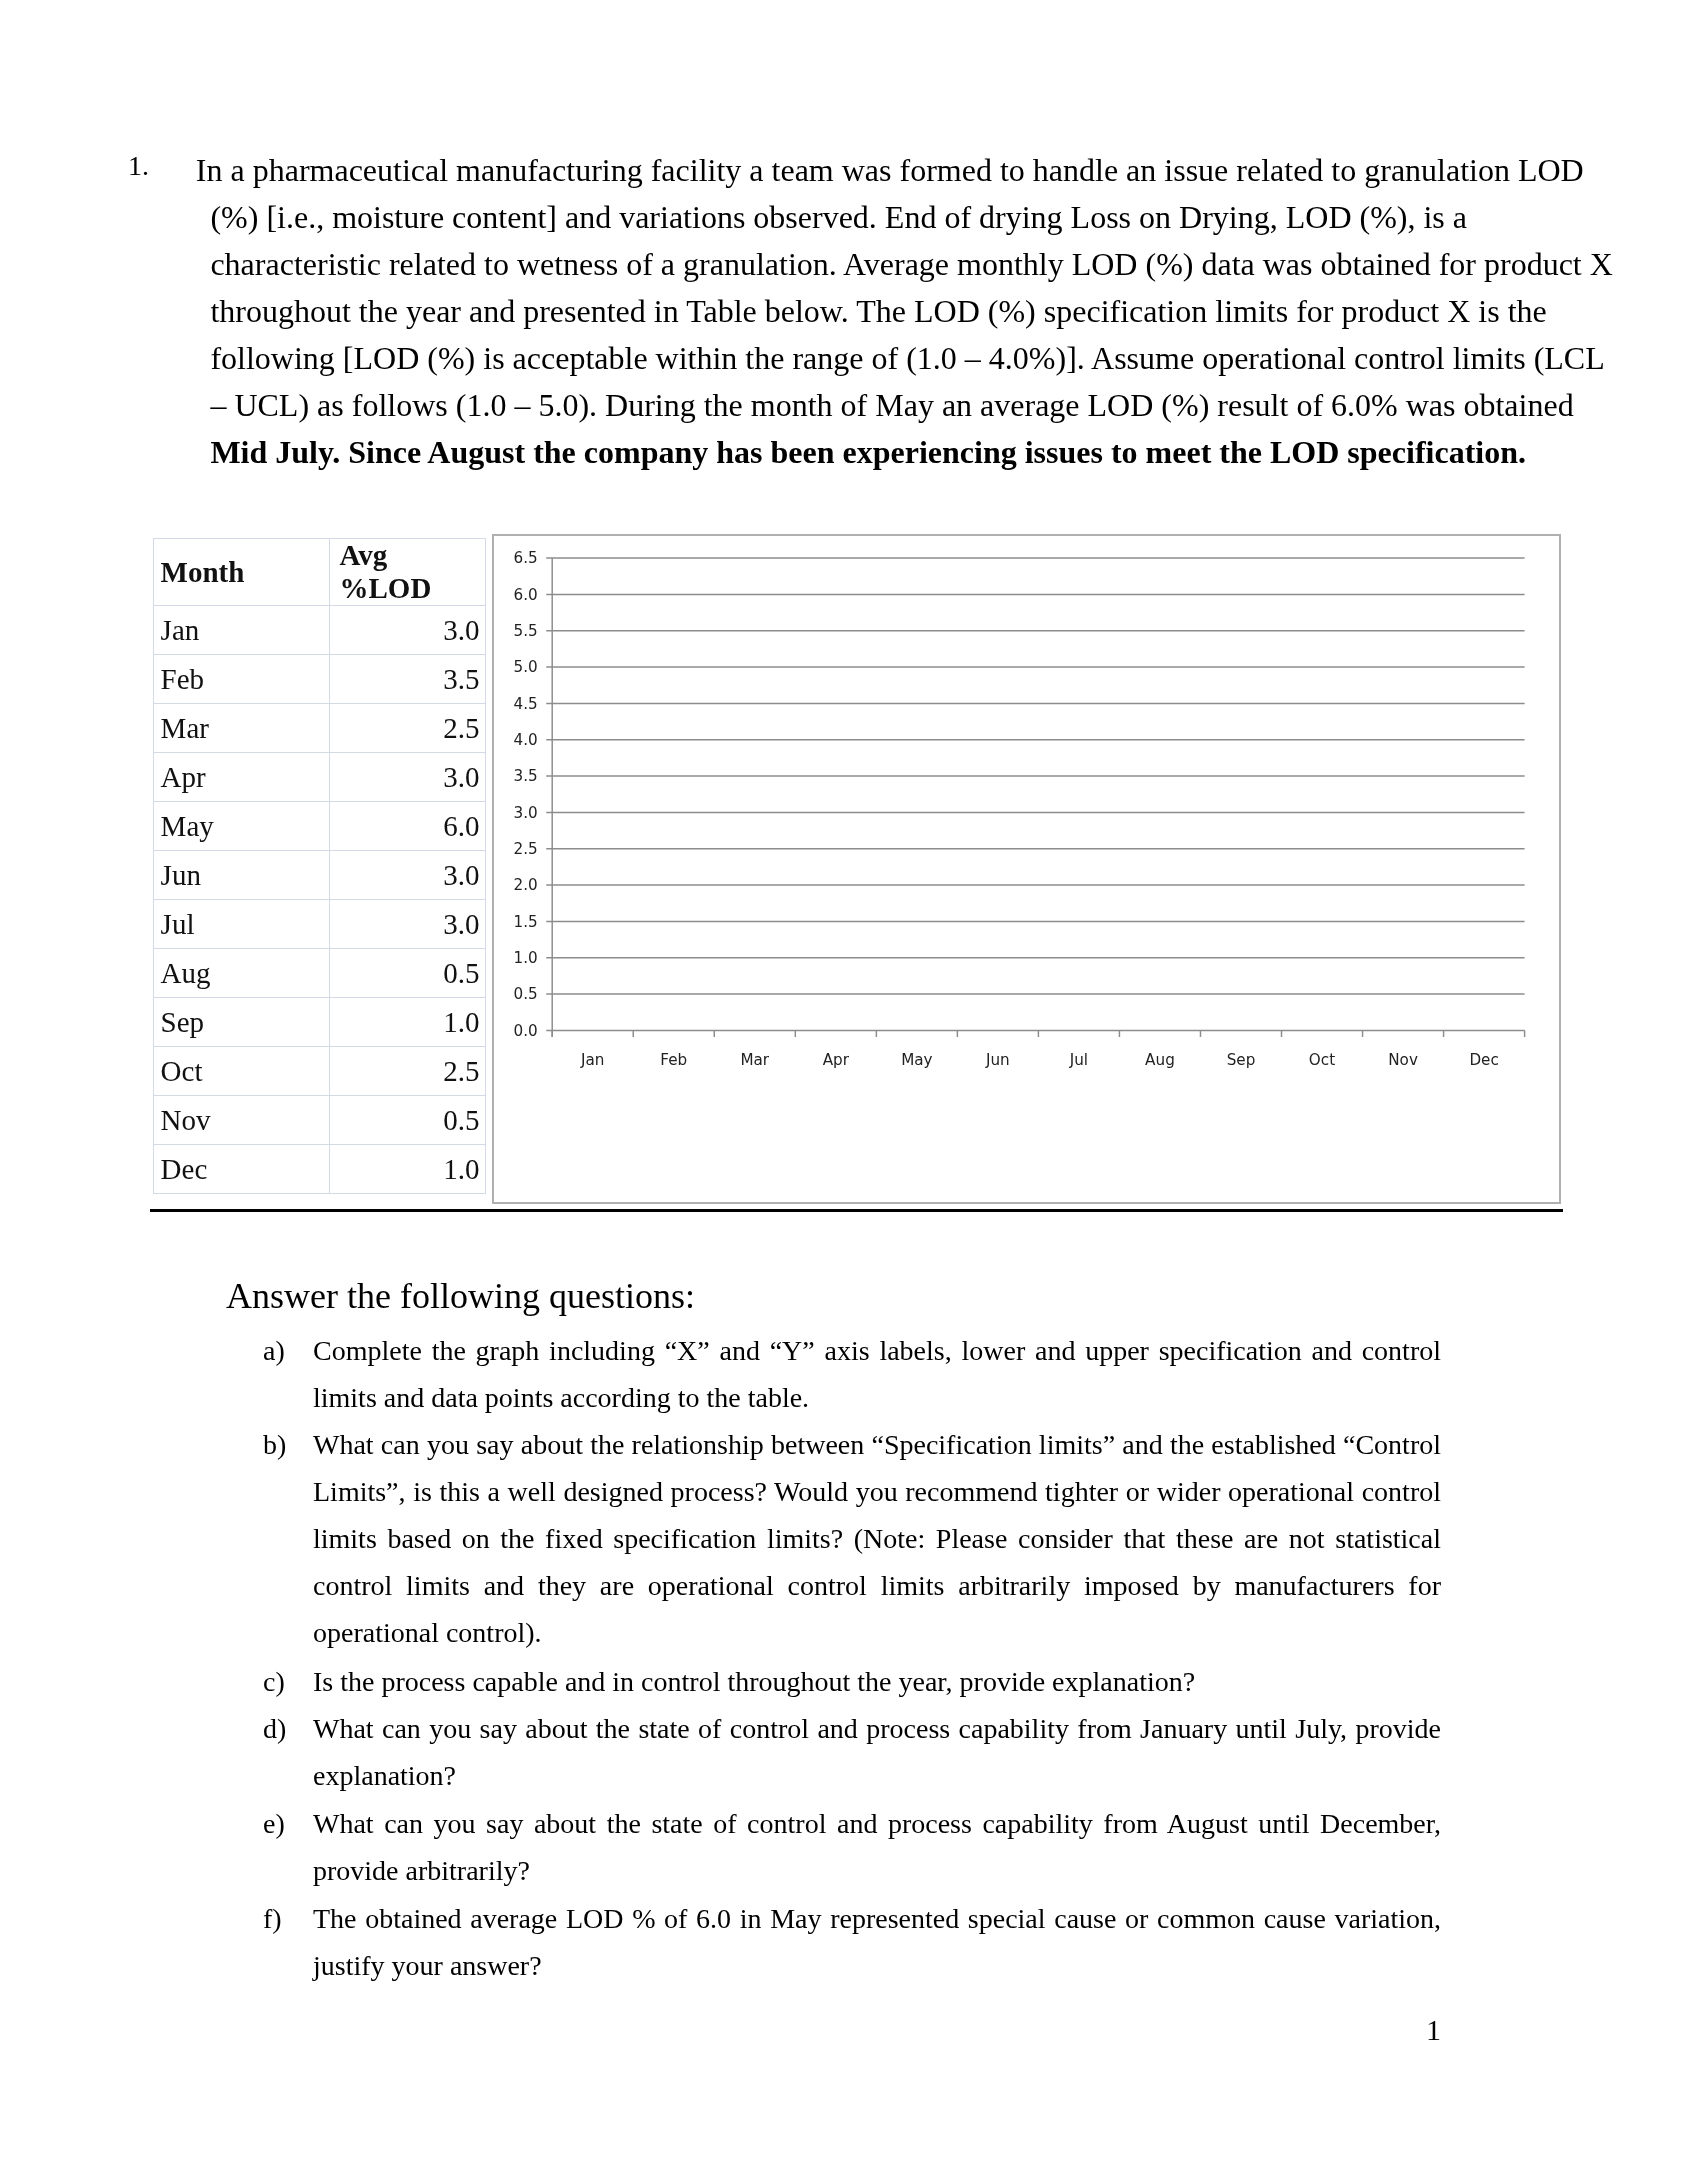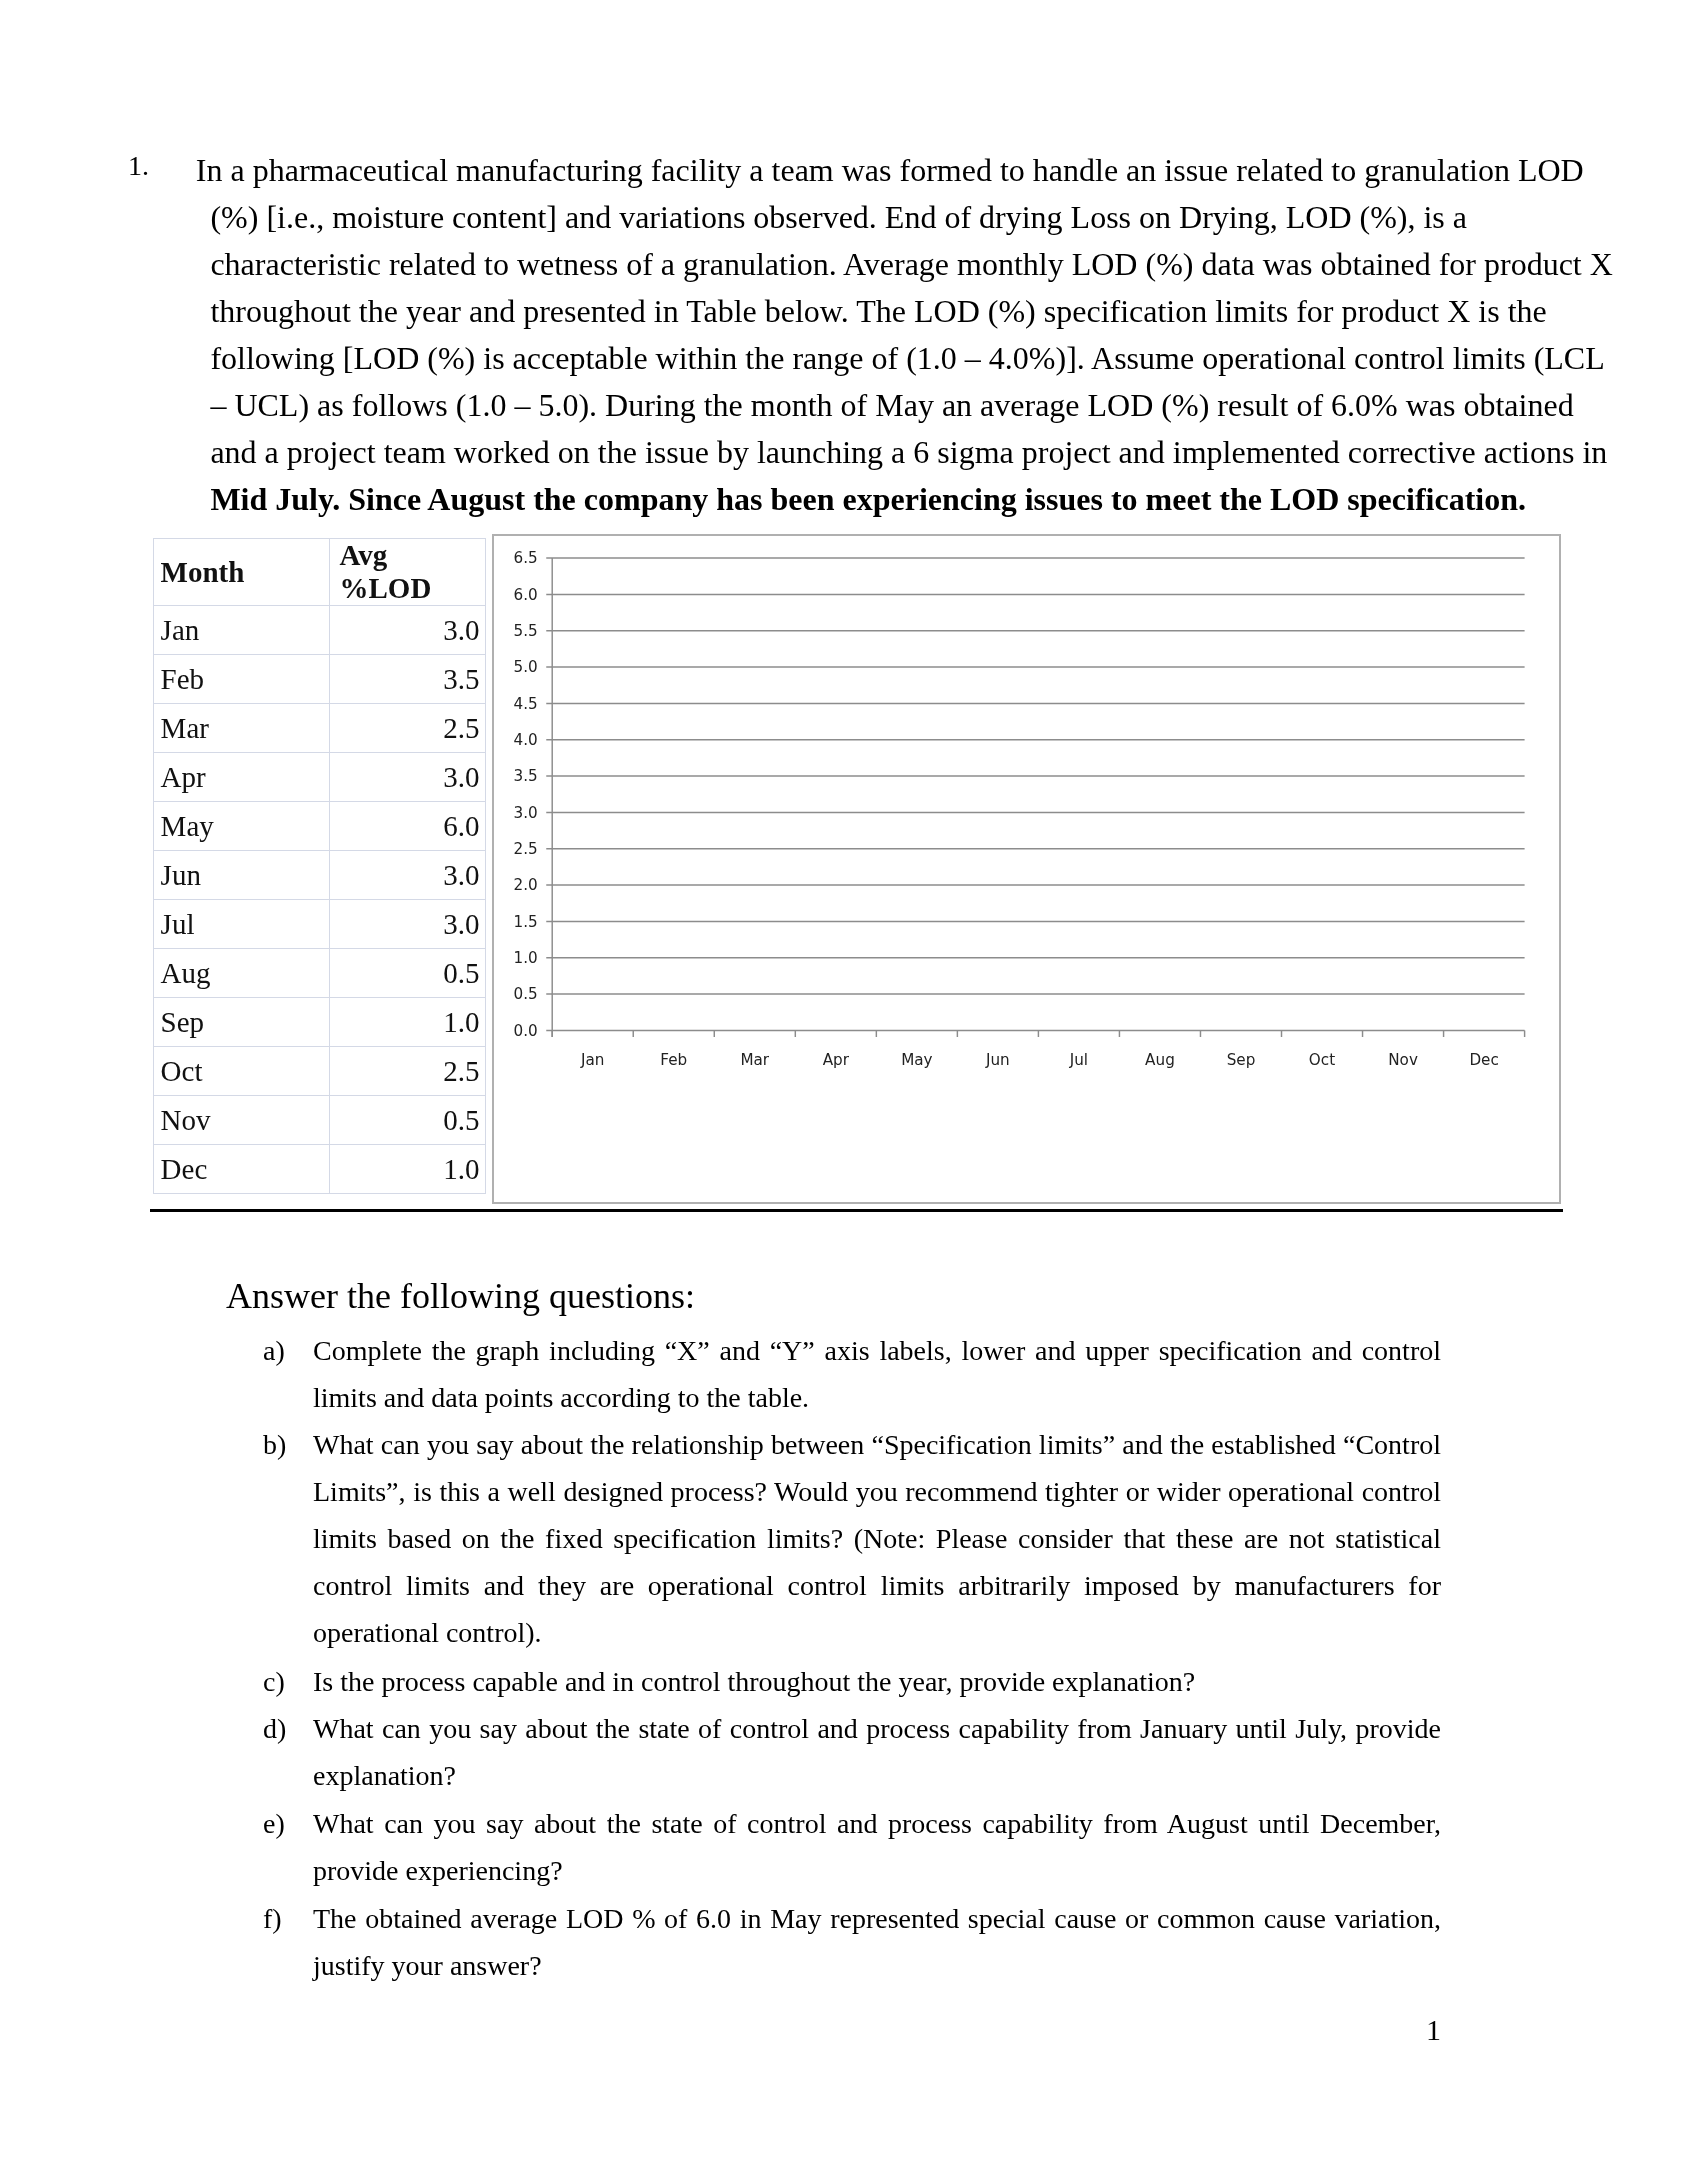--- a/index.html
+++ b/index.html
@@ -42,21 +42,20 @@
 <body>
 
 <div class="qnum serif">1.</div>
 <div class="para serif">
   <span class="line" style="margin-left:-14.6px">In a pharmaceutical manufacturing facility a team was formed to handle an issue related to granulation LOD</span>
   <span class="line">(%) [i.e., moisture content] and variations observed. End of drying Loss on Drying, LOD (%), is a</span>
   <span class="line">characteristic related to wetness of a granulation. Average monthly LOD (%) data was obtained for product X</span>
   <span class="line">throughout the year and presented in Table below. The LOD (%) specification limits for product X is the</span>
   <span class="line">following [LOD (%) is acceptable within the range of (1.0 – 4.0%)]. Assume operational control limits (LCL</span>
   <span class="line">– UCL) as follows (1.0 – 5.0). During the month of May an average LOD (%) result of 6.0% was obtained</span>
-  <span class="line">and a project team worked on the issue by launching a 6 sigma project and implemented corrective actions in</span>
   <span class="line last">Mid July. Since August the company has been experiencing issues to meet the LOD specification.</span>
 </div>
 
 <table class="lod-table">
   <thead>
     <tr>
       <th class="col-month">Month</th>
       <th class="col-val val-h">Avg %LOD</th>
     </tr>
   </thead>
@@ -202,21 +201,21 @@
       <span class="label">d)</span>
       <div class="text">
         <span class="line">What can you say about the state of control and process capability from January until July, provide</span>
         <span class="line last">explanation?</span>
       </div>
     </div>
     <div class="q serif" style="top: 1800px;">
       <span class="label">e)</span>
       <div class="text">
         <span class="line">What can you say about the state of control and process capability from August until December,</span>
-        <span class="line last">provide experiencing?</span>
+        <span class="line last">provide arbitrarily?</span>
       </div>
     </div>
     <div class="q serif" style="top: 1895px;">
       <span class="label">f)</span>
       <div class="text">
         <span class="line">The obtained average LOD % of 6.0 in May represented special cause or common cause variation,</span>
         <span class="line last">justify your answer?</span>
       </div>
     </div>
   </div>

